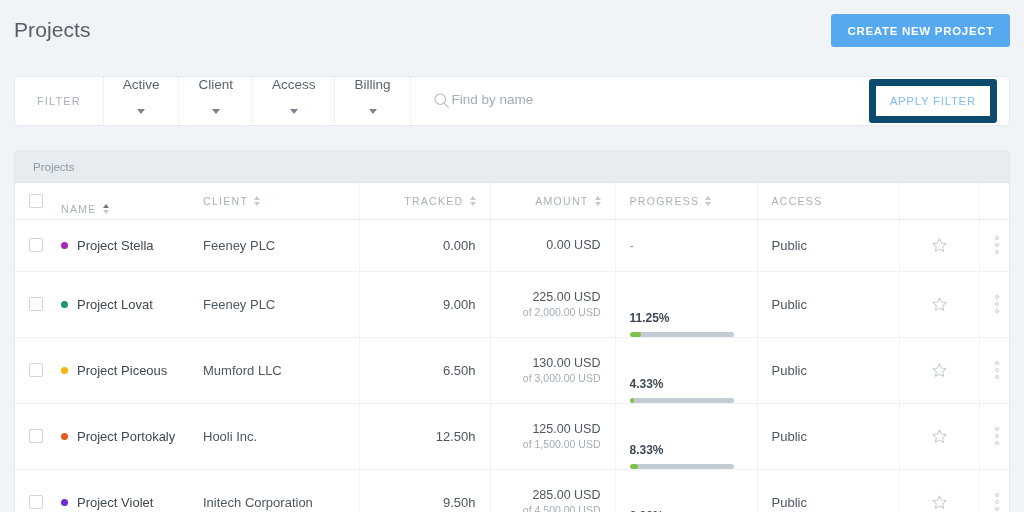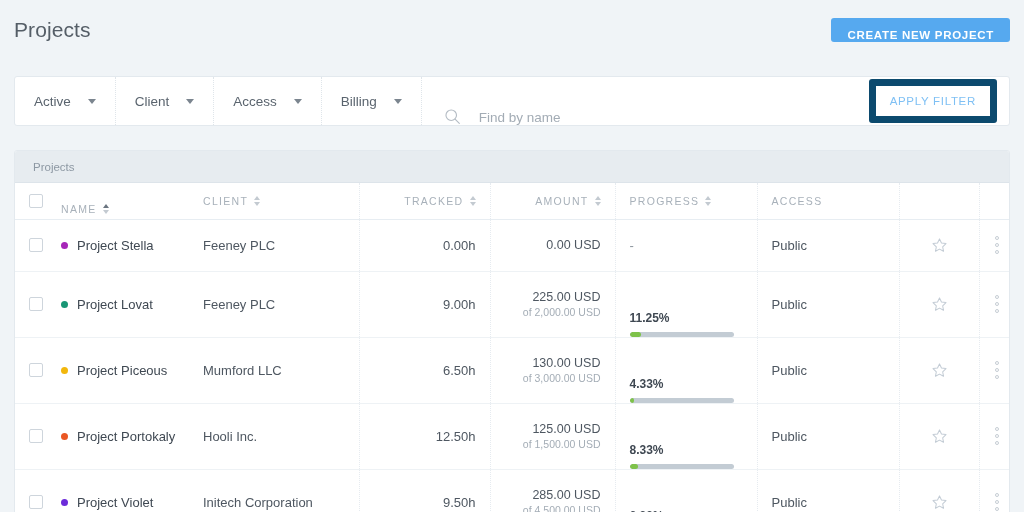--- a/index.html
+++ b/index.html
@@ -18,21 +18,21 @@
     padding: 0 14px 0 14px;
   }
   .page-title {
     font-size: 21px; color: #555e67; font-weight: 400;
     letter-spacing: .1px;
   }
   .btn-create {
     background: #56a9ef; color: #fff;
     border: none; border-radius: 3px;
     font-size: 11.5px; letter-spacing: .7px; font-weight: 700;
-    padding: 11px 16px 1px 16px;
+    padding: 11px 16px 10px 16px;
     font-family: "Liberation Sans", sans-serif;
     cursor: pointer;
     white-space: nowrap;
   }
 
   
   .filter-card {
     margin: 16px 14px 0 14px;
     background: #fff;
     border: 1px solid #e3e9ee;
@@ -44,32 +44,32 @@
     display: flex; align-items: center;
     padding: 0 22px 0 22px;
     font-size: 11px; letter-spacing: 1.1px; color: #a9b2bb;
     border-right: 1px dotted #dfe5ea;
   }
   .filter-drop {
     display: flex; align-items: center; gap: 17px;
     padding: 0 19px;
     font-size: 13.5px; color: #5a646e;
     border-right: 1px dotted #dfe5ea;
-    cursor: pointer; white-space: nowrap;
+    cursor: pointer; white-space: nowrap; flex-direction: column;
   }
   .caret {
     width: 0; height: 0;
     border-left: 4px solid transparent;
     border-right: 4px solid transparent;
     border-top: 5px solid #7b858f;
     display: inline-block;
   }
   .search-wrap {
-    display: flex; align-items: flex-end; gap: 18px;
-    padding: 8px 18px 0 22px; flex: 1;
+    display: flex; align-items: flex-start; gap: 2px;
+    padding: 15px 18px 0 22px; flex: 1;
   }
   .search-icon { width: 17px; height: 17px; flex: none; display:block; }
   .search-input {
     border: none; outline: none; flex: 1;
     font-size: 13.5px; color: #5a646e;
     font-family: "Liberation Sans", sans-serif;
     background: transparent;
   }
   .search-input::placeholder { color: #a3acb5; }
   .btn-apply {
@@ -188,20 +188,21 @@
 <body>
 
 <div class="page">
 
   <div class="top-bar">
     <div class="page-title">Projects</div>
     <button class="btn-create">CREATE NEW PROJECT</button>
   </div>
 
   <div class="filter-card">
+    <div class="filter-label">FILTER</div>
 
     <div class="filter-drop">
       <span>Active</span>
       <span class="caret"></span>
     </div>
     <div class="filter-drop">
       <span>Client</span>
       <span class="caret"></span>
     </div>
     <div class="filter-drop">

